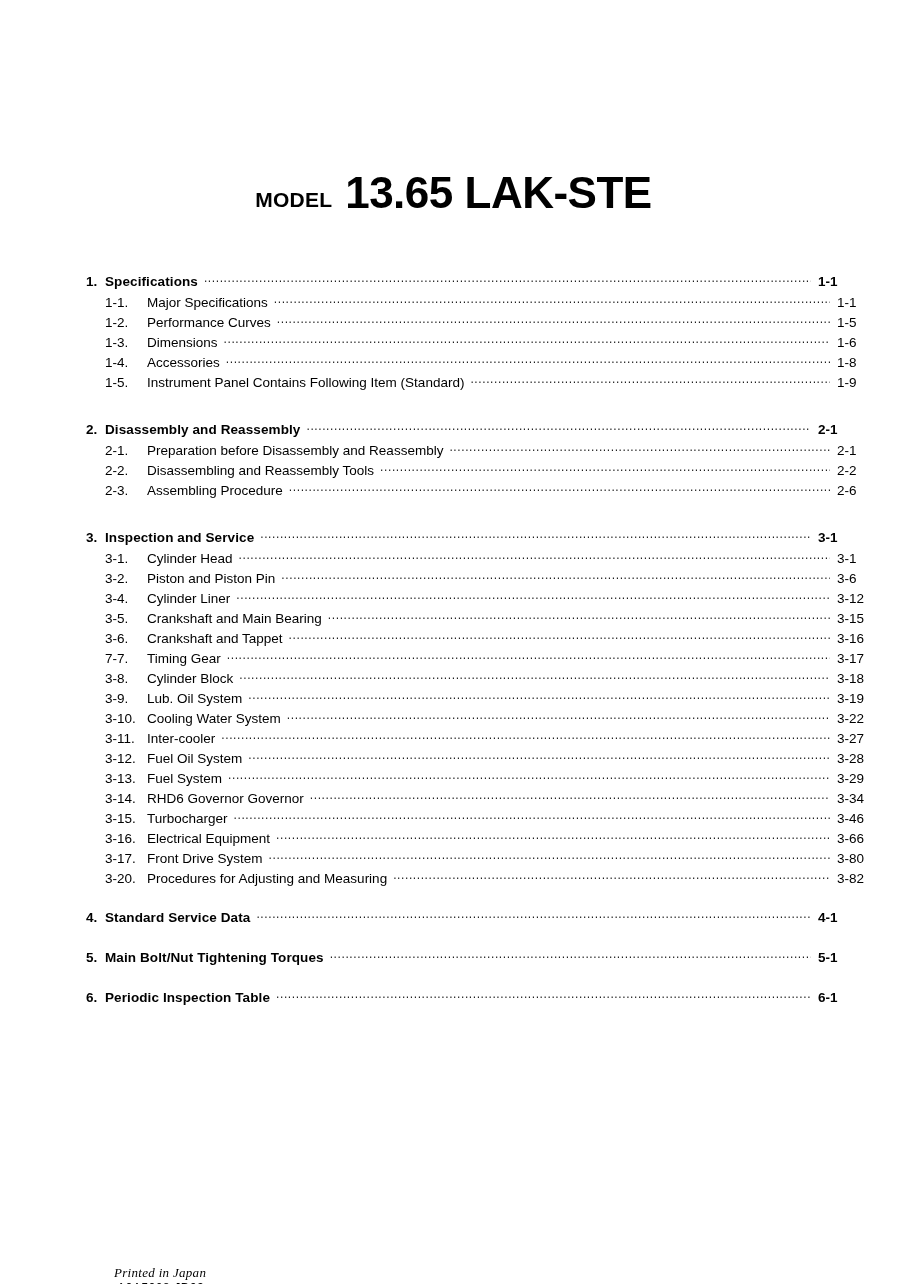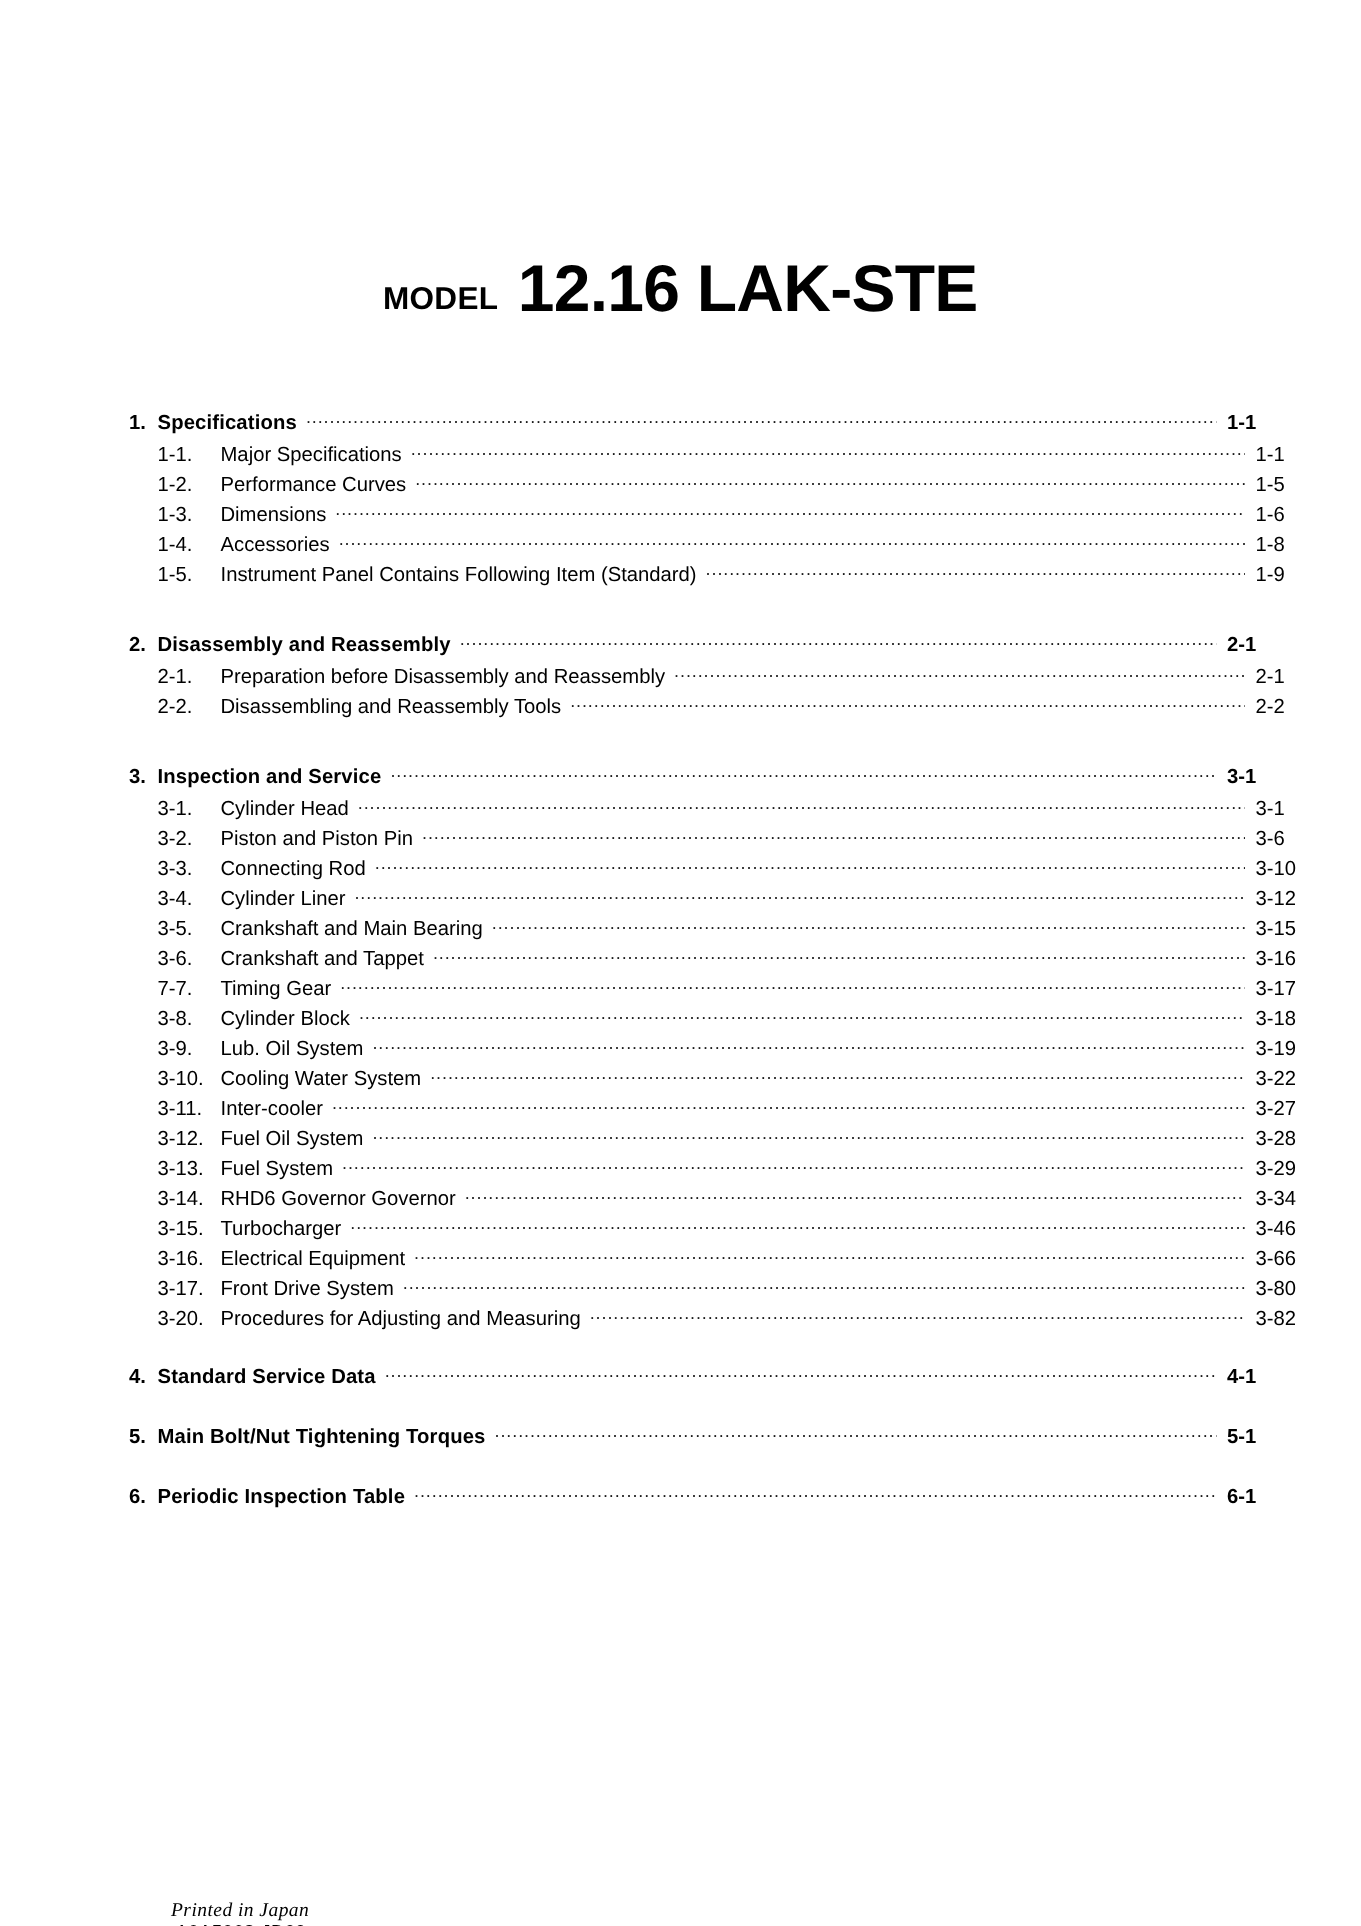--- a/index.html
+++ b/index.html
@@ -139,21 +139,21 @@
     font-family: Liberation Sans, sans-serif;
     font-size: 12.5px;
     letter-spacing: 0.2px;
     padding-left: 3px;
   }
 </style>
 </head>
 <body>
 
 <div id="title-block">
-  <span id="title-model">MODEL</span><span id="title-main">12.16 LAK-STE</span>
+  <span id="title-model">MODEL</span><span id="title-main">13.65 LAK-STE</span>
 </div>
 
 <div id="toc">
     <div class="toc-row level1">
       <span class="num">1.</span>
       <span class="label">Specifications</span>
       <span class="leader"></span>
       <span class="page">1-1</span>
     </div>
     <div class="toc-row level2">
@@ -198,44 +198,44 @@
       <span class="label">Preparation before Disassembly and Reassembly</span>
       <span class="leader"></span>
       <span class="page">2-1</span>
     </div>
     <div class="toc-row level2">
       <span class="num">2-2.</span>
       <span class="label">Disassembling and Reassembly Tools</span>
       <span class="leader"></span>
       <span class="page">2-2</span>
     </div>
+    <div class="toc-row level2">
+      <span class="num">2-3.</span>
+      <span class="label">Assembling Procedure</span>
+      <span class="leader"></span>
+      <span class="page">2-6</span>
+    </div>
     <div class="gap-sm"></div>
     <div class="toc-row level1">
       <span class="num">3.</span>
       <span class="label">Inspection and Service</span>
       <span class="leader"></span>
       <span class="page">3-1</span>
     </div>
     <div class="toc-row level2">
       <span class="num">3-1.</span>
       <span class="label">Cylinder Head</span>
       <span class="leader"></span>
       <span class="page">3-1</span>
     </div>
     <div class="toc-row level2">
       <span class="num">3-2.</span>
       <span class="label">Piston and Piston Pin</span>
       <span class="leader"></span>
       <span class="page">3-6</span>
-    </div>
-    <div class="toc-row level2">
-      <span class="num">3-3.</span>
-      <span class="label">Connecting Rod</span>
-      <span class="leader"></span>
-      <span class="page">3-10</span>
     </div>
     <div class="toc-row level2">
       <span class="num">3-4.</span>
       <span class="label">Cylinder Liner</span>
       <span class="leader"></span>
       <span class="page">3-12</span>
     </div>
     <div class="toc-row level2">
       <span class="num">3-5.</span>
       <span class="label">Crankshaft and Main Bearing</span>

